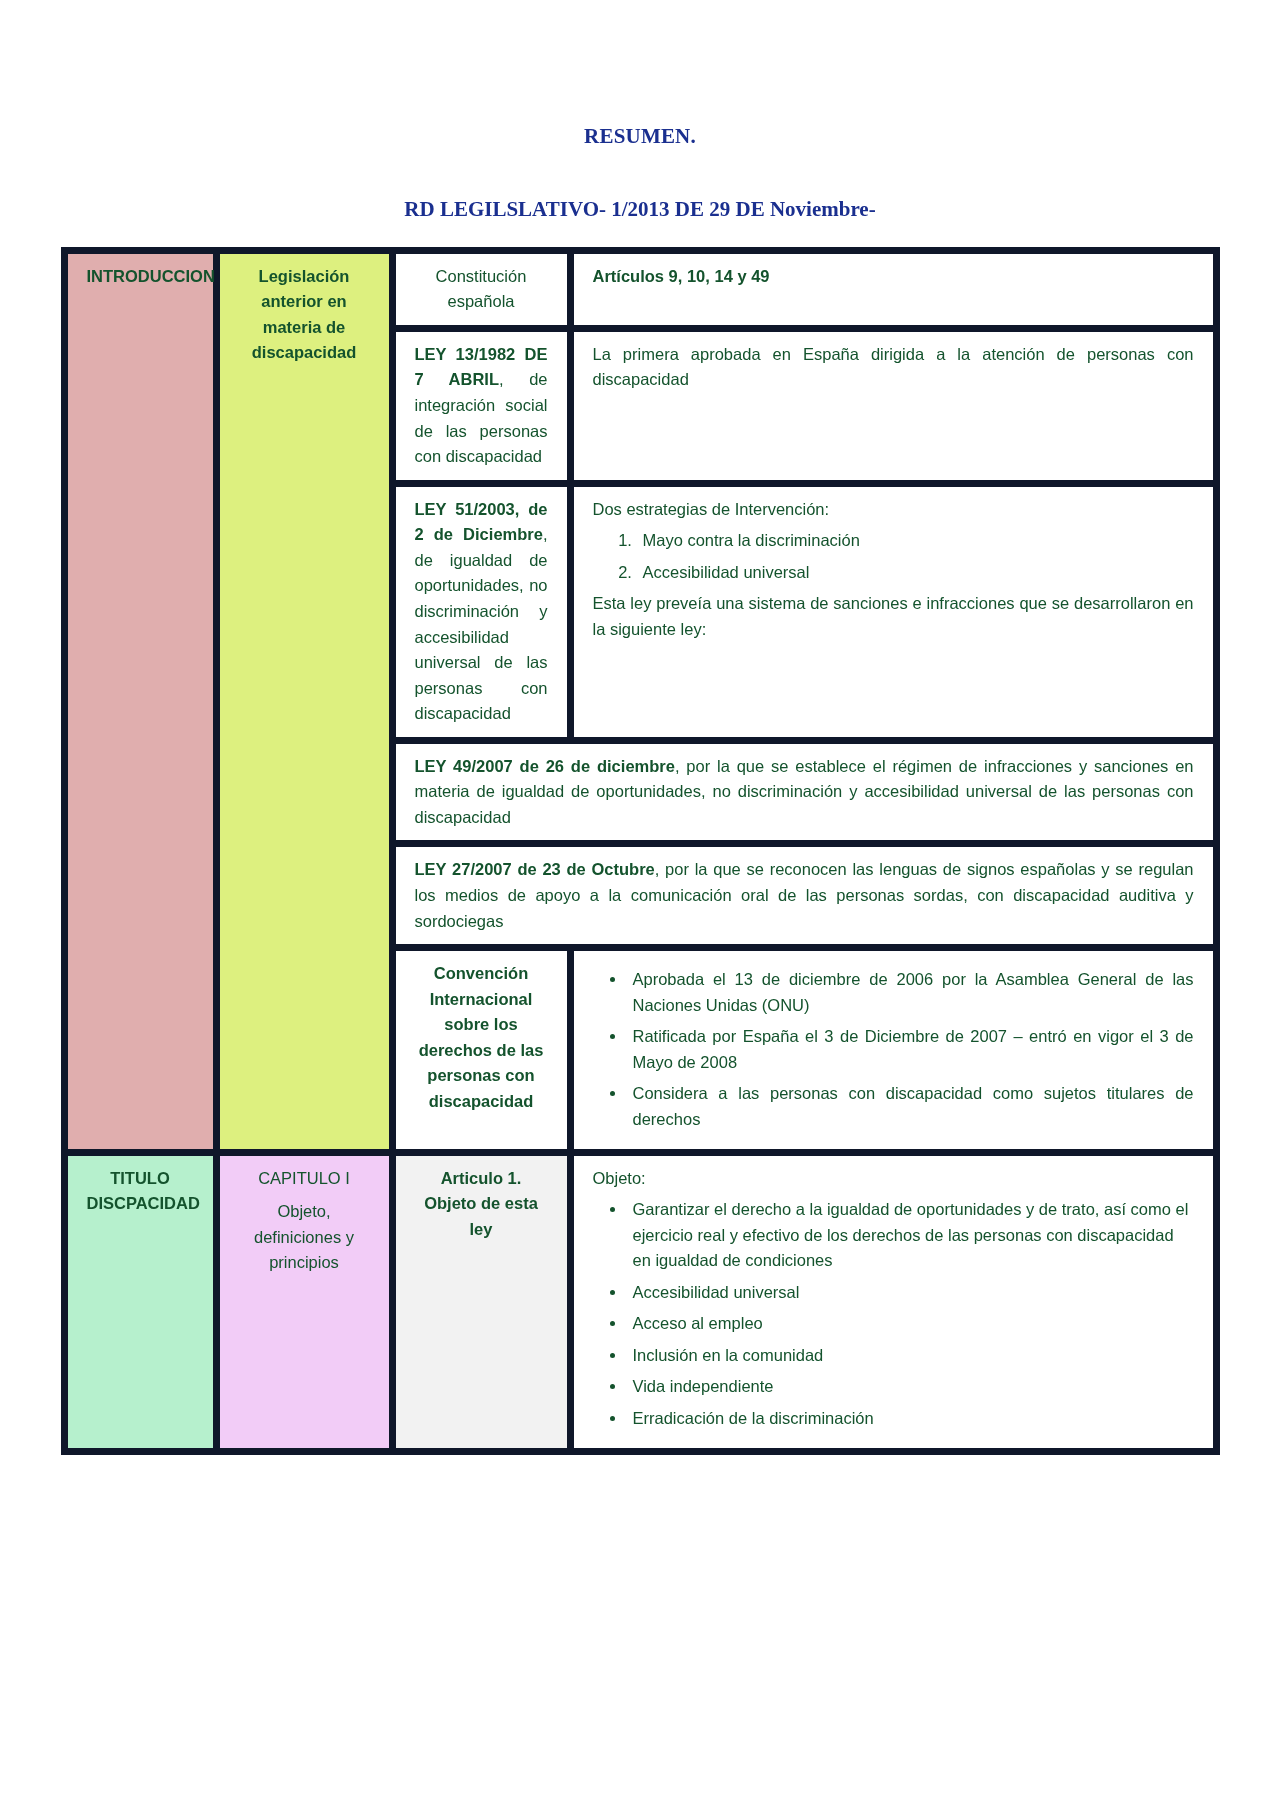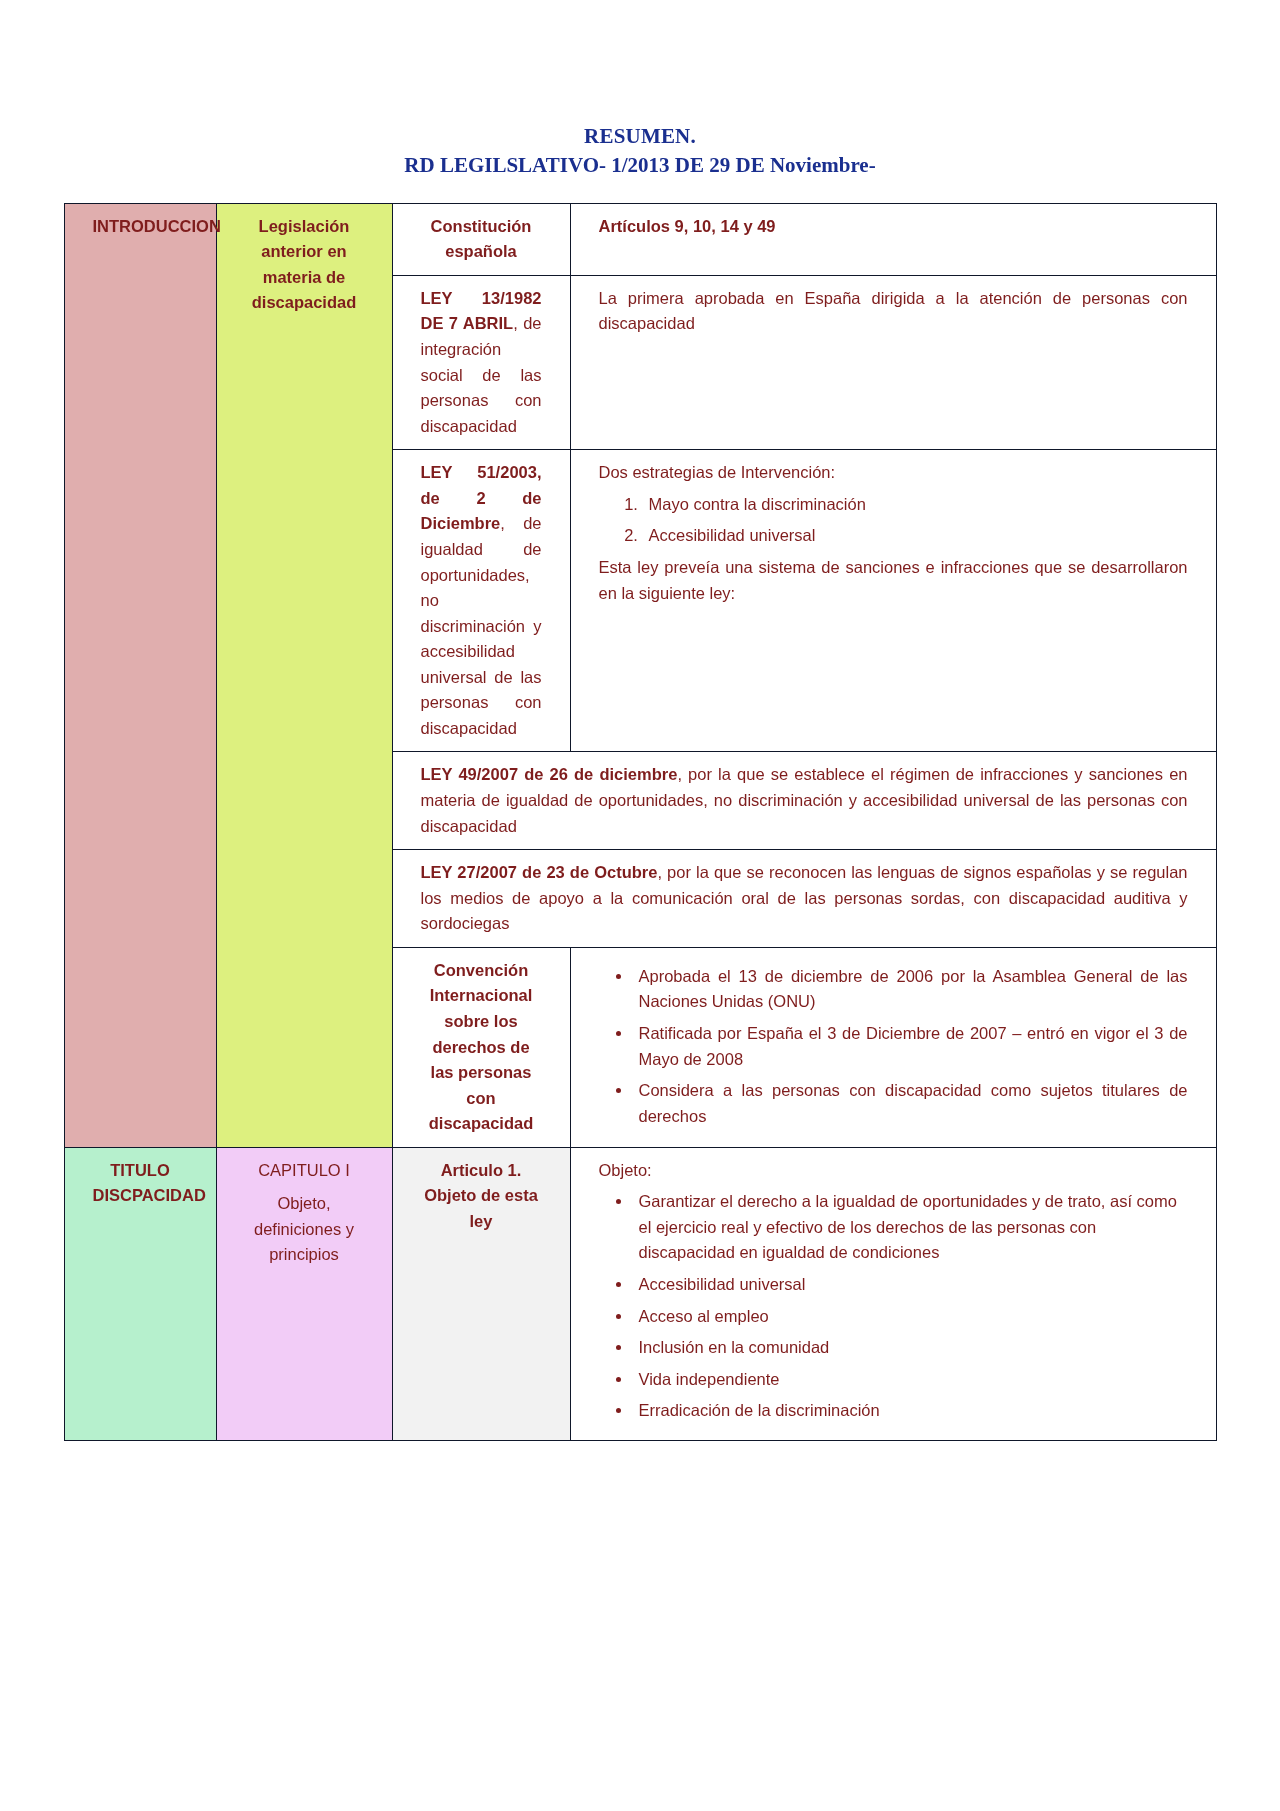--- a/index.html
+++ b/index.html
@@ -41,42 +41,43 @@
     font-weight: bold;
     font-size: 21px;
     letter-spacing: 0.2px;
     line-height: 1.35;
   }
   .title-line2 {
     font-family: "Liberation Serif", serif;
     font-weight: bold;
     font-size: 21px;
     line-height: 1.45;
+    margin-top: 44px;
   }
   .title-line3 {
     font-family: "Liberation Sans", sans-serif;
     font-weight: bold;
     font-size: 16.5px;
     line-height: 1.5;
     margin-top: 2px;
   }
 
   table.matrix {
     border-collapse: collapse;
     margin: 22px auto 0 auto;
     width: 1152px;
     table-layout: fixed;
   }
   table.matrix td {
-    border: 1px solid #0f172a;
+    border: 7px solid #0f172a;
     vertical-align: top;
-    padding: 10px 28px;
+    padding: 10px 19px;
     font-size: 16.5px;
     line-height: 1.55;
-    color: #7f1d1d;
+    color: #14532d;
   }
   .col-a { width: 152px; }
   .col-b { width: 176px; }
   .col-c { width: 178px; }
   .col-d { width: 646px; }
 
   .cell-introduccion {
     background: #e0aeae;
     text-align: center;
     vertical-align: middle;
@@ -115,21 +116,21 @@
     background: #f2f2f2;
     text-align: center;
     vertical-align: middle;
     font-weight: bold;
     font-size: 17px;
     line-height: 1.6;
   }
   .cell-white { background: #ffffff; }
   .center-head {
     text-align: center;
-    font-weight: bold;
+    font-weight: normal;
     vertical-align: middle;
   }
   .just { text-align: justify; margin-top: 17px; }
   .bold { font-weight: bold; }
   .vmid { vertical-align: middle; font-weight: bold; }
 
   .conv-label {
     background: #ffffff;
     text-align: center;
     font-weight: bold;

